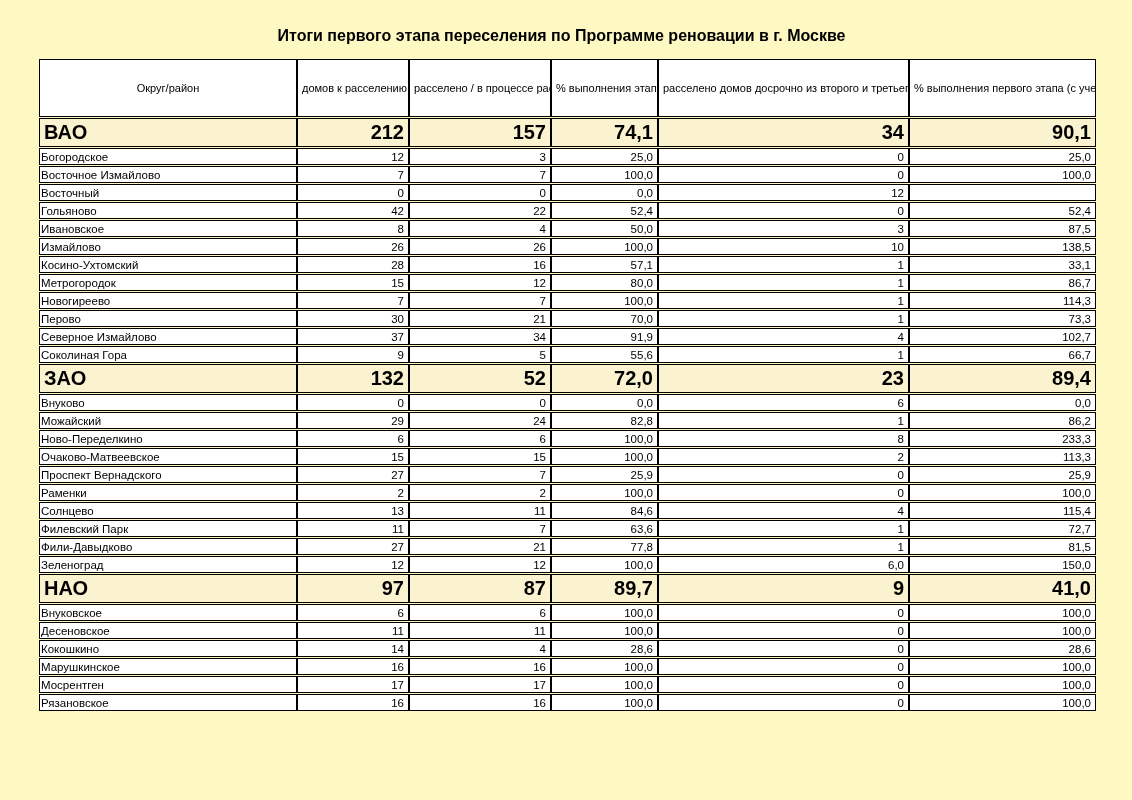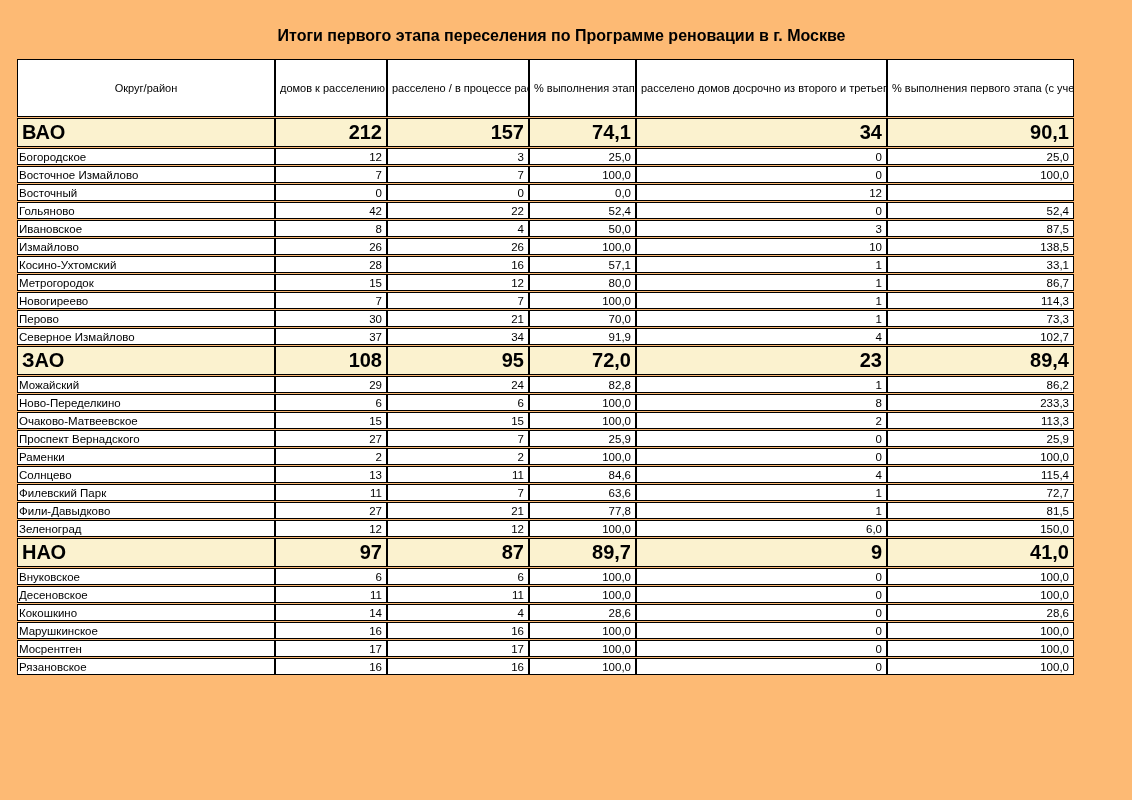--- a/index.html
+++ b/index.html
@@ -4,35 +4,35 @@
 <style>
   html, body {
     margin: 0;
     padding: 0;
     background: #ffffff;
     font-family: "Liberation Sans", sans-serif;
   }
   .page {
     width: 1132px;
     height: 800px;
-    background: #fdba74;
+    background: #fef9c3;
     overflow: hidden;
   }
   .page-title {
     width: 1057px;
     margin: 0 0 0 33px;
     padding-top: 27px;
     padding-bottom: 13px;
     text-align: center;
     font-size: 16px;
     font-weight: bold;
     color: #000000;
   }
   table.data-table {
-    margin-left: 17px;
+    margin-left: 39px;
     border-collapse: separate;
     border-spacing: 0 1px;
     table-layout: fixed;
     width: 1057px;
   }
   table.data-table td, table.data-table th {
     border: 1.5px solid #000000;
     box-sizing: border-box;
     overflow: hidden;
     white-space: nowrap;
@@ -188,27 +188,43 @@
           <td class="num-cell">73,3</td>
         </tr>
         <tr class="district-row">
           <td class="name-cell">Северное Измайлово</td>
           <td class="num-cell">37</td>
           <td class="num-cell">34</td>
           <td class="num-cell">91,9</td>
           <td class="num-cell">4</td>
           <td class="num-cell">102,7</td>
         </tr>
+        <tr class="district-row">
+          <td class="name-cell">Соколиная Гора</td>
+          <td class="num-cell">9</td>
+          <td class="num-cell">5</td>
+          <td class="num-cell">55,6</td>
+          <td class="num-cell">1</td>
+          <td class="num-cell">66,7</td>
+        </tr>
         <tr class="section-row">
           <td class="name-cell">ЗАО</td>
-          <td class="num-cell">108</td>
-          <td class="num-cell">95</td>
+          <td class="num-cell">132</td>
+          <td class="num-cell">52</td>
           <td class="num-cell">72,0</td>
           <td class="num-cell">23</td>
           <td class="num-cell">89,4</td>
+        </tr>
+        <tr class="district-row">
+          <td class="name-cell">Внуково</td>
+          <td class="num-cell">0</td>
+          <td class="num-cell">0</td>
+          <td class="num-cell">0,0</td>
+          <td class="num-cell">6</td>
+          <td class="num-cell">0,0</td>
         </tr>
         <tr class="district-row">
           <td class="name-cell">Можайский</td>
           <td class="num-cell">29</td>
           <td class="num-cell">24</td>
           <td class="num-cell">82,8</td>
           <td class="num-cell">1</td>
           <td class="num-cell">86,2</td>
         </tr>
         <tr class="district-row">

